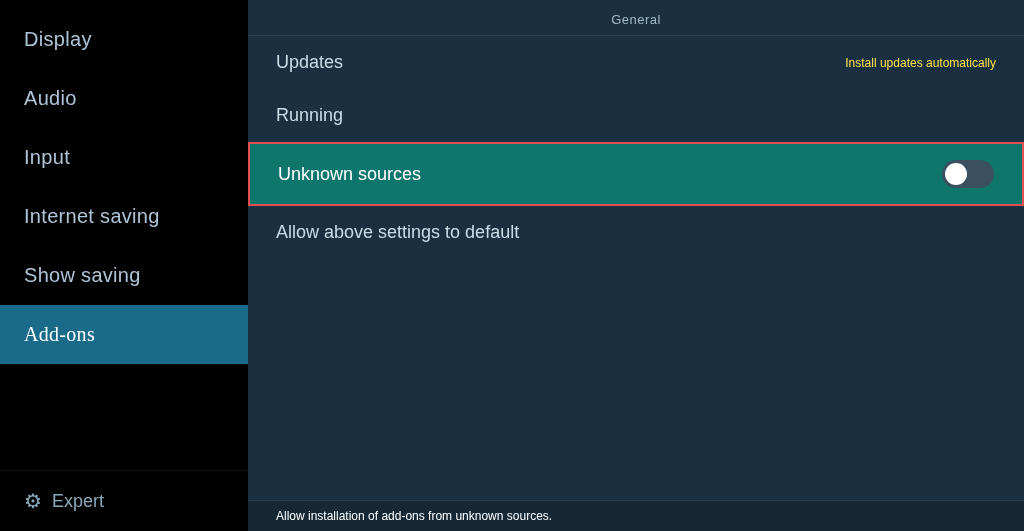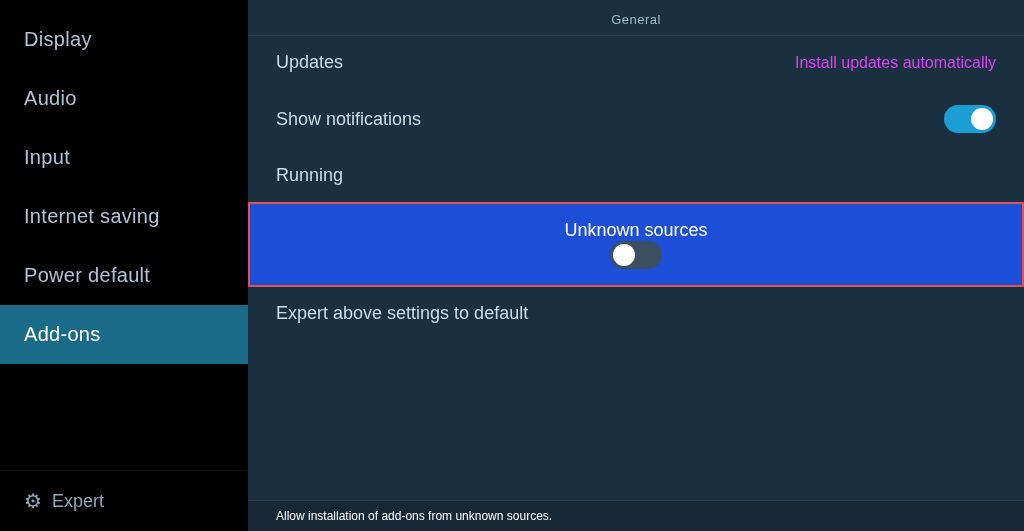--- a/index.html
+++ b/index.html
@@ -27,20 +27,21 @@
       padding: 18px 24px;
       color: #b0c4d8;
       font-size: 20px;
       cursor: pointer;
       letter-spacing: 0.3px;
     }
 
     .sidebar-item.active {
       background: #1a6b8a;
       color: #ffffff;
+      font-family: Liberation Serif, serif;
     }
 
     .sidebar-bottom {
       margin-top: auto;
       padding: 18px 24px;
       color: #8aaabb;
       font-size: 18px;
       display: flex;
       align-items: center;
       gap: 10px;
@@ -81,33 +82,32 @@
       align-items: center;
       justify-content: flex-end;
       padding: 16px 28px;
       color: #c8dde8;
       font-size: 18px;
       cursor: pointer;
       min-height: 52px;
     }
 
     .setting-row.highlighted {
-      background: #1d4ed8;
+      background: #0f766e;
       border: 2px solid #e05050;
       color: #ffffff;
-      flex-direction: column;
     }
 
     .setting-row-label {
       flex: 1;
     }
 
     .setting-row-value {
-      color: #d946ef;
-      font-size: 16px;
+      color: #fde047;
+      font-size: 12px;
     }
 
     
     .toggle {
       width: 52px;
       height: 28px;
       border-radius: 14px;
       position: relative;
       flex-shrink: 0;
       cursor: pointer;
@@ -159,21 +159,21 @@
   <div class="sidebar-item">
     <span>Audio</span>
   </div>
   <div class="sidebar-item">
     <span>Input</span>
   </div>
   <div class="sidebar-item">
     <span>Internet saving</span>
   </div>
   <div class="sidebar-item">
-    <span>Power default</span>
+    <span>Show saving</span>
   </div>
   <div class="sidebar-item active">
     <span>Add-ons</span>
   </div>
   <div class="sidebar-bottom">
     <span class="gear-icon">⚙</span>
     <span>Expert</span>
   </div>
 </div>
 
@@ -182,37 +182,33 @@
     <span>General</span>
   </div>
 
   <div class="settings-list">
 
     <div class="setting-row">
       <span class="setting-row-label">Updates</span>
       <span class="setting-row-value">Install updates automatically</span>
     </div>
 
-    <div class="setting-row">
-      <span class="setting-row-label">Show notifications</span>
-      <div class="toggle on"></div>
-    </div>
 
 
     <div class="setting-row">
       <span class="setting-row-label">Running</span>
     </div>
 
     <div class="setting-row highlighted">
       <span class="setting-row-label">Unknown sources</span>
       <div class="toggle off"></div>
     </div>
 
     <div class="setting-row">
-      <span class="setting-row-label">Expert above settings to default</span>
+      <span class="setting-row-label">Allow above settings to default</span>
     </div>
 
   </div>
 
   <div class="status-bar">
     <span>Allow installation of add-ons from unknown sources.</span>
   </div>
 </div>
 
 </body></html>

